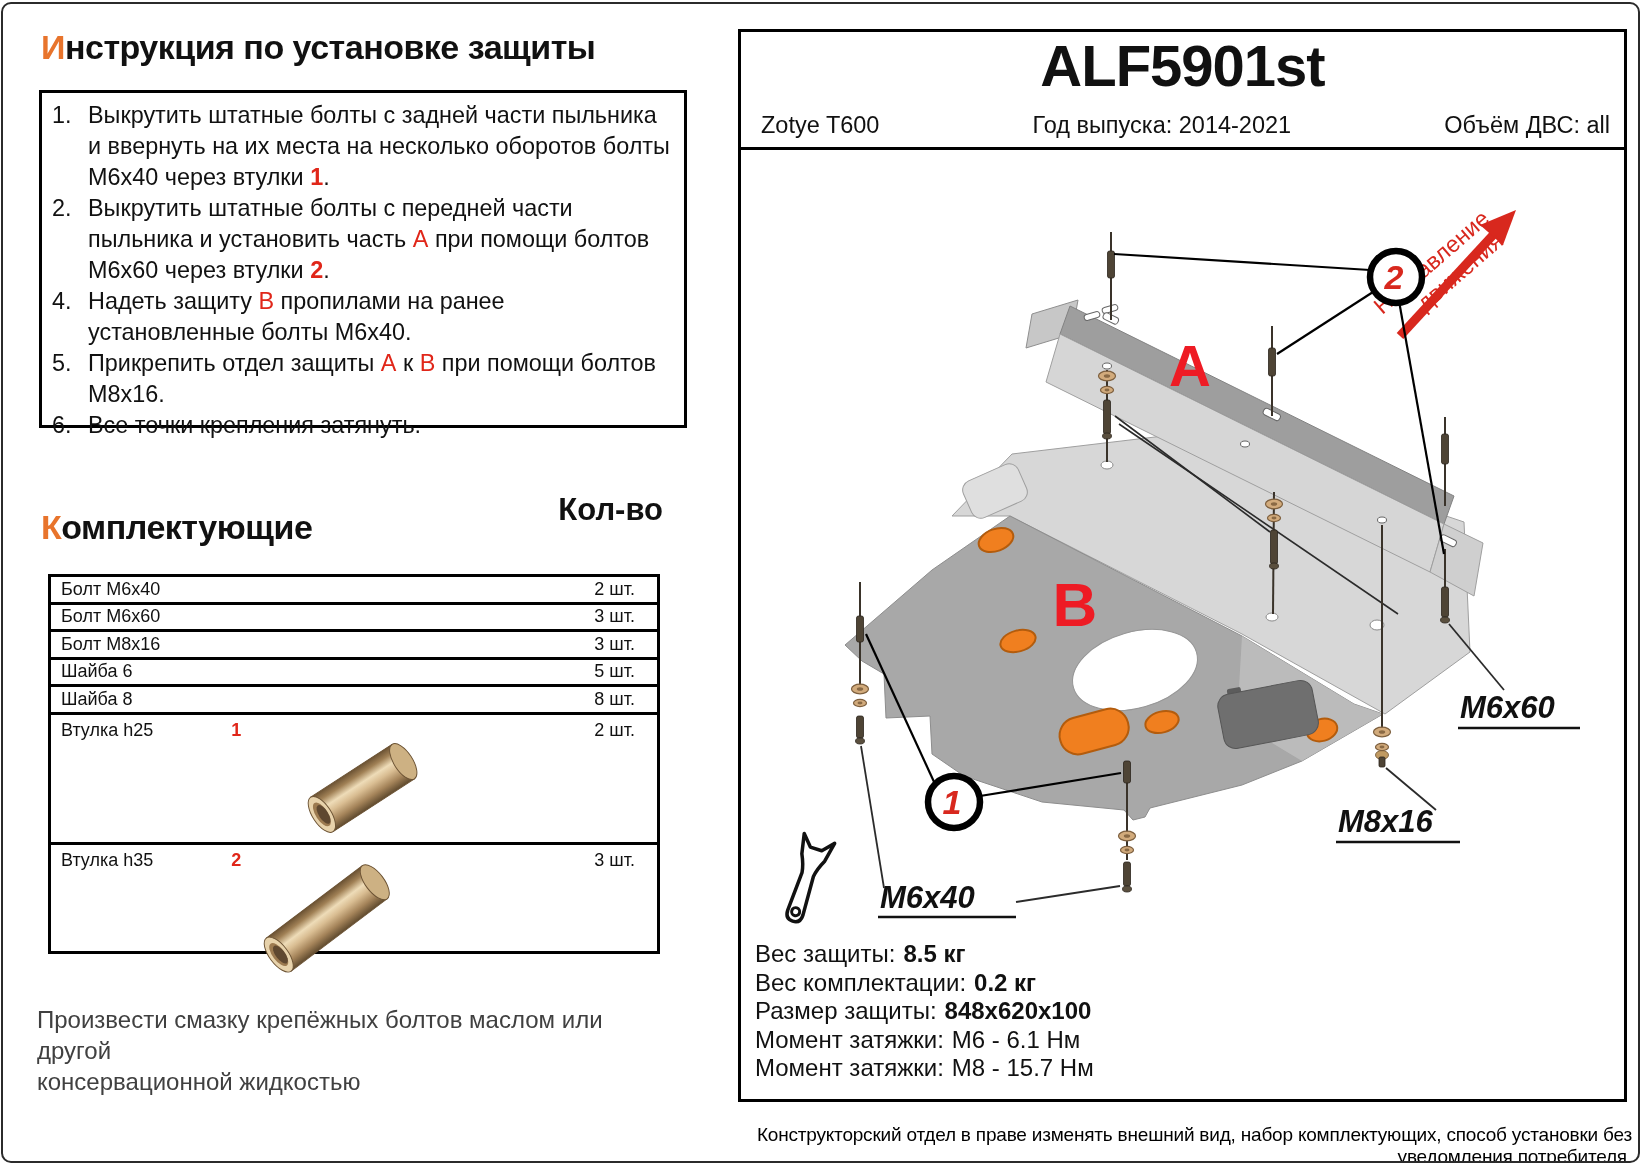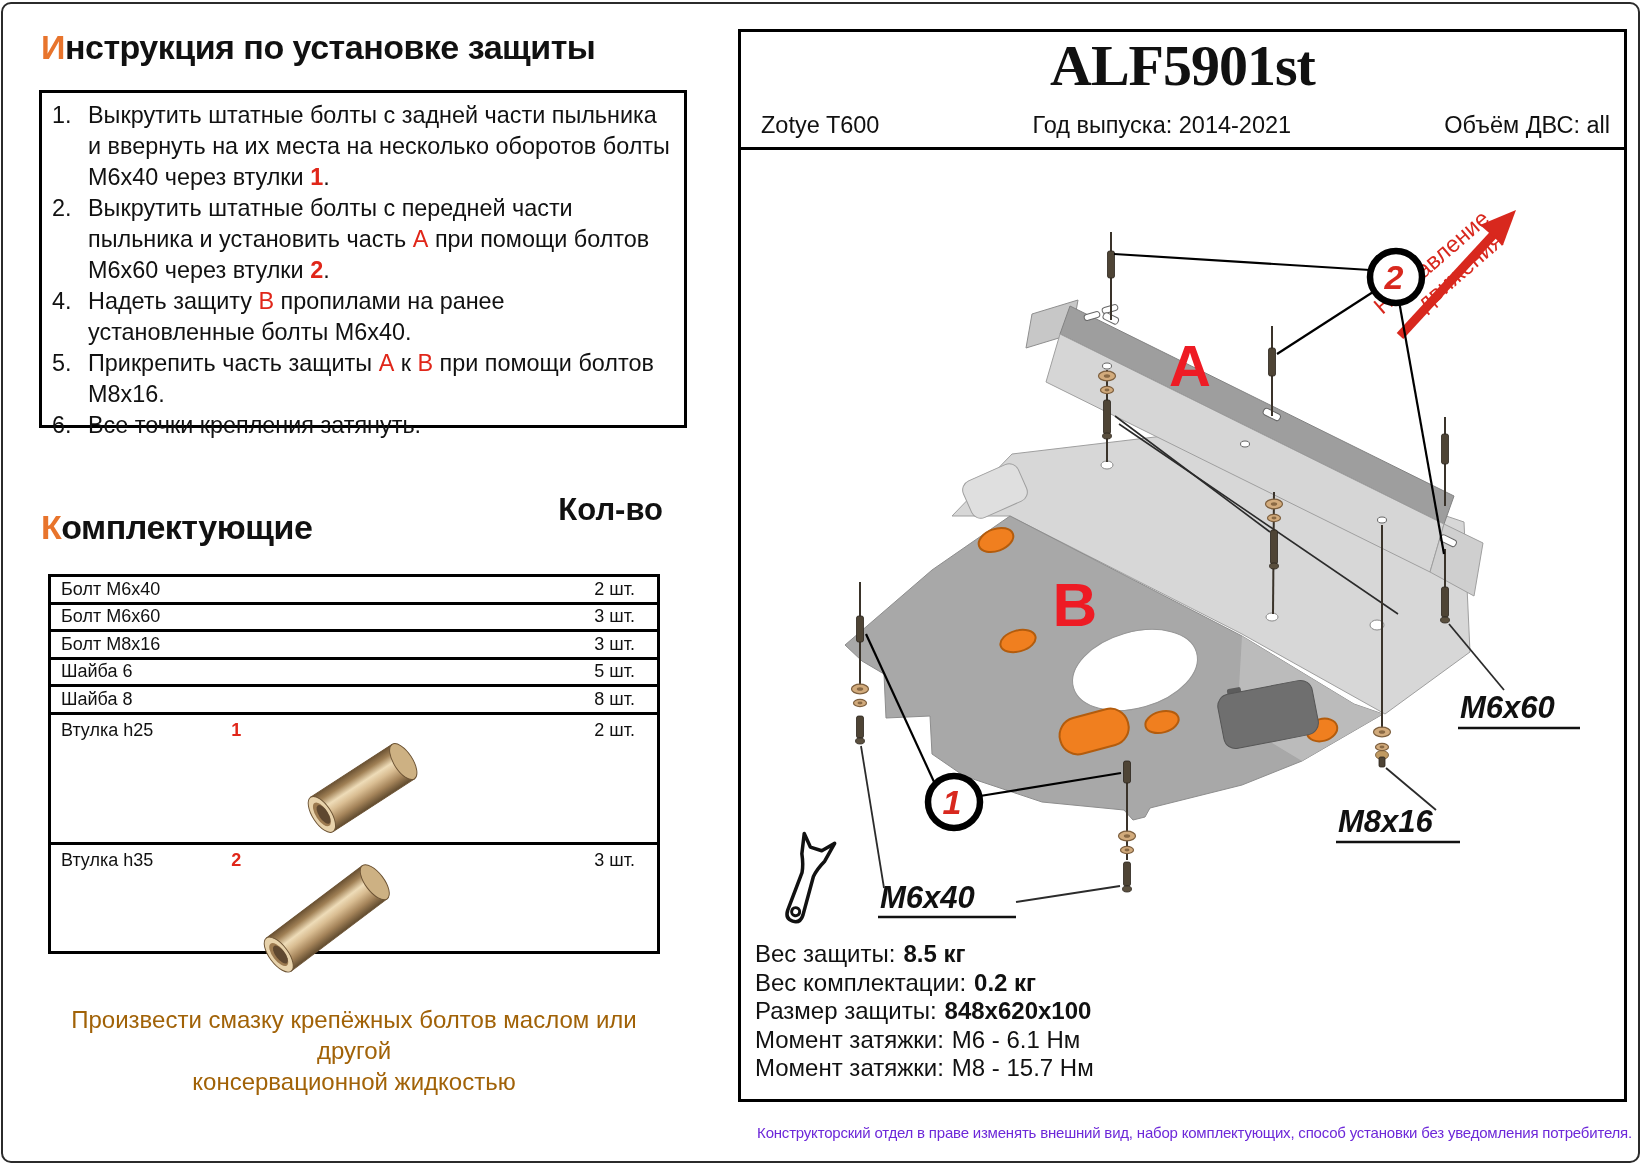--- a/index.html
+++ b/index.html
@@ -51,54 +51,54 @@
   .crow.tall { align-items: flex-start; padding-top: 5px; gap: 48px; }
   .crow.tall.bushing-short { height: 133px; }
   .crow.tall.bushing-long  { height: 112px; }
   .cqty { margin-left: auto; }
   .marker { color: #e02619; font-weight: 700; margin-left: 30px; }
   .bush { position: absolute; pointer-events: none; }
   .crow.bushing-short .bush { left: 235px; top: 18px; }
   .crow.bushing-long  .bush { left: 195px; top: 12px; }
   .lube-note {
     position: absolute; left: 34px; top: 1000px; width: 634px;
-    text-align: center; color: #a16207; font-size: 24px; line-height: 31px;
+    text-align: left; color: #404040; font-size: 24px; line-height: 31px;
   }
   
   .panel {
     position: absolute; left: 735px; top: 25px;
     width: 889px; height: 1073px;
     border: 3px solid #000; background: #fff;
   }
   .panel-header {
     position: relative; height: 118px; border-bottom: 3px solid #000;
   }
   .pn {
     position: absolute; top: 0px; left: 0; width: 100%;
-    text-align: center; font-size: 58px; font-weight: 700; letter-spacing: -1px; font-family: Liberation Serif, serif;
+    text-align: center; font-size: 58px; font-weight: 700; letter-spacing: -1px;
   }
   .meta {
     position: absolute; bottom: 8px; left: 20px; right: 14px;
     display: flex; font-size: 23.5px;
   }
   .meta .m-center { flex: 1; text-align: center; }
   .diagram-title {
     position: absolute; top: 124px; left: 0; width: 100%;
     text-align: center; font-size: 31px; z-index: 3;
   }
   svg.diagram { position: absolute; left: 0; top: 118px; width: 883px; height: 949px; }
   .specs {
     position: absolute; left: 14px; top: 908px; z-index: 3;
     font-size: 24px; line-height: 28.5px;
   }
   .specs .val { margin-left: 8px; }
   .specs .val.bold { font-weight: 700; }
   .disclaimer {
     position: absolute; right: 6px; top: 1120px; width: 940px;
-    text-align: right; font-size: 15px; letter-spacing: -0.2px; color: #6d28d9;
+    text-align: right; font-size: 19px; letter-spacing: -0.2px; color: #000000;
   }
   .hidden-defs { position: absolute; width: 0; height: 0; }
 </style>
 </head>
 <body>
 
 <svg class="hidden-defs" aria-hidden="true">
   <defs>
     <linearGradient id="bushGrad" x1="0" y1="0" x2="0" y2="1">
       <stop offset="0%" stop-color="#6b5233"></stop>
@@ -124,21 +124,21 @@
         <li>
           <span class="num">2.</span>
           <div class="txt"><span>Выкрутить штатные болты с передней части пыльника и установить часть </span><span class="red">А</span><span> при помощи болтов М6х60 через втулки </span><span class="red b">2</span><span>.</span></div>
         </li>
         <li>
           <span class="num">4.</span>
           <div class="txt"><span>Надеть защиту </span><span class="red">В</span><span> пропилами на ранее установленные болты М6х40.</span></div>
         </li>
         <li>
           <span class="num">5.</span>
-          <div class="txt"><span>Прикрепить часть защиты </span><span class="red">А</span><span> к </span><span class="red">В</span><span> при помощи болтов М8х16.</span></div>
+          <div class="txt"><span>Прикрепить отдел защиты </span><span class="red">А</span><span> к </span><span class="red">В</span><span> при помощи болтов М8х16.</span></div>
         </li>
         <li>
           <span class="num">6.</span>
           <div class="txt"><span>Все точки крепления затянуть.</span></div>
         </li>
       </ol>
   </div>
 
   <h2 class="comp-title"><span class="first-orange">К</span><span>омплектующие</span></h2>
   <div class="qty-header">Кол-во</div>

